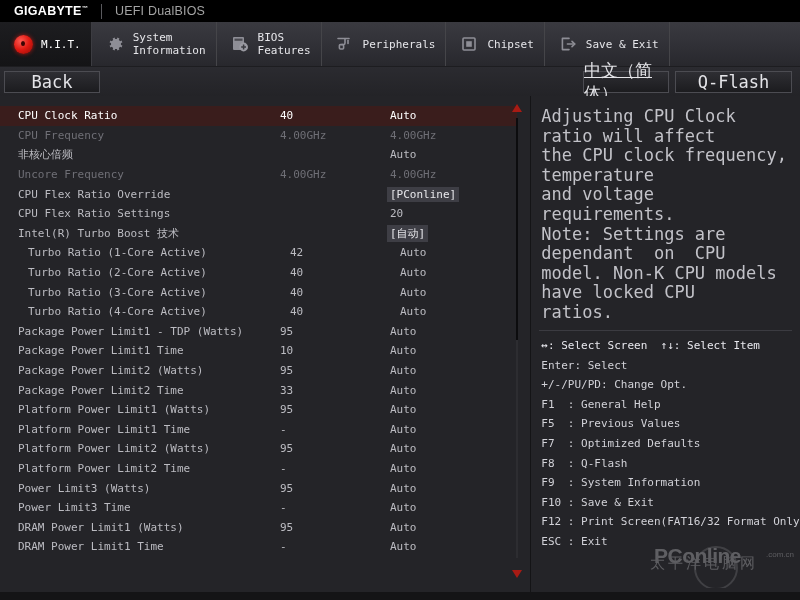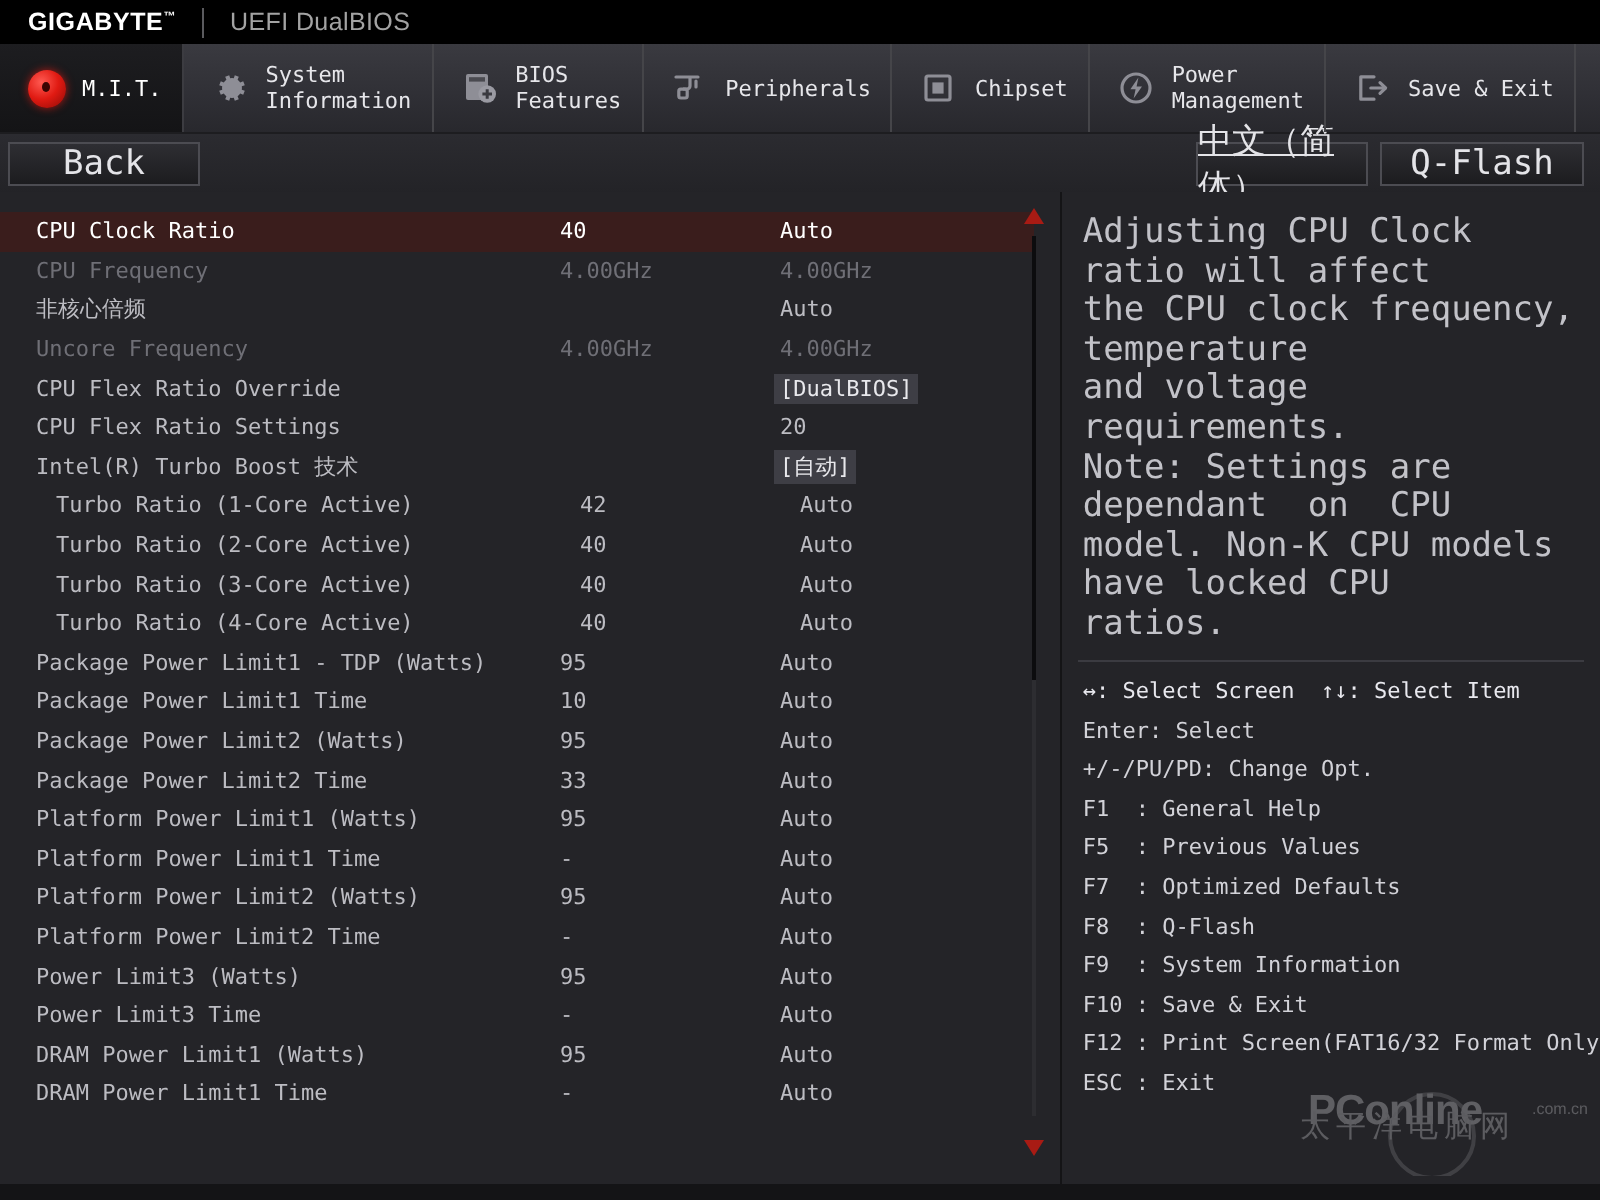--- a/index.html
+++ b/index.html
@@ -128,21 +128,21 @@
     font-family: "DejaVu Sans Mono", monospace;
     font-size: 17px;
     height: 22px;
     display: flex;
     align-items: center;
     justify-content: center;
     box-sizing: border-box;
   }
   .btn-back { width: 96px; margin-left: 4px; }
   .btn-lang { width: 86px; text-decoration: underline; }
-  .btn-qflash { width: 102px; margin-left: 6px; }
+  .btn-qflash { width: 117px; margin-left: 6px; }
   .subbar-right { display: flex; align-items: center; }
 
   
   .content {
     position: absolute;
     top: 96px; left: 0;
     width: 800px;
     height: 496px;
     display: flex;
   }
@@ -381,30 +381,20 @@
           <svg width="20" height="20" viewBox="0 0 20 20">
             <rect x="4" y="4" width="12" height="12" rx="1" fill="none" stroke="#8e8e96" stroke-width="1.6"></rect>
             <rect x="7.2" y="7.2" width="5.6" height="5.6" fill="#8e8e96"></rect>
           </svg>
         </span>
         <span class="tab-label">Chipset</span>
       </div>
       <div class="tab">
         <span class="tab-icon">
           <svg width="20" height="20" viewBox="0 0 20 20">
-            <circle cx="10" cy="10" r="7" fill="none" stroke="#8e8e96" stroke-width="1.6"></circle>
-            <path d="M11.2 4.8L7.2 10.6h2.6l-1 4.6 4.2-5.9h-2.7z" fill="#8e8e96"></path>
-          </svg>
-        </span>
-        <span class="tab-label">Power
-Management</span>
-      </div>
-      <div class="tab">
-        <span class="tab-icon">
-          <svg width="20" height="20" viewBox="0 0 20 20">
             <path d="M11 4.4H4.4v11.2H11" stroke="#8e8e96" fill="none" stroke-width="1.6" stroke-linecap="round" stroke-linejoin="round"></path>
             <path d="M9.4 10h7.1" stroke="#8e8e96" fill="none" stroke-width="1.6" stroke-linecap="round"></path>
             <path d="M14 7.3l2.8 2.7-2.8 2.7" stroke="#8e8e96" fill="none" stroke-width="1.6" stroke-linecap="round" stroke-linejoin="round"></path>
           </svg>
         </span>
         <span class="tab-label">Save &amp; Exit</span>
       </div>
     </div>
 
   <div class="subbar">
@@ -435,21 +425,21 @@
             <div class="r-opt"><span>Auto</span></div>
           </div>
           <div class="row">
             <div class="r-name dim">Uncore Frequency</div>
             <div class="r-val dim">4.00GHz</div>
             <div class="r-opt dim"><span>4.00GHz</span></div>
           </div>
           <div class="row">
             <div class="r-name">CPU Flex Ratio Override</div>
             <div class="r-val"></div>
-            <div class="r-opt"><span class="field">[DualBIOS]</span></div>
+            <div class="r-opt"><span class="field">[PConline]</span></div>
           </div>
           <div class="row">
             <div class="r-name">CPU Flex Ratio Settings</div>
             <div class="r-val"></div>
             <div class="r-opt"><span>20</span></div>
           </div>
           <div class="row">
             <div class="r-name">Intel(R) Turbo Boost 技术</div>
             <div class="r-val"></div>
             <div class="r-opt"><span class="field">[自动]</span></div>

